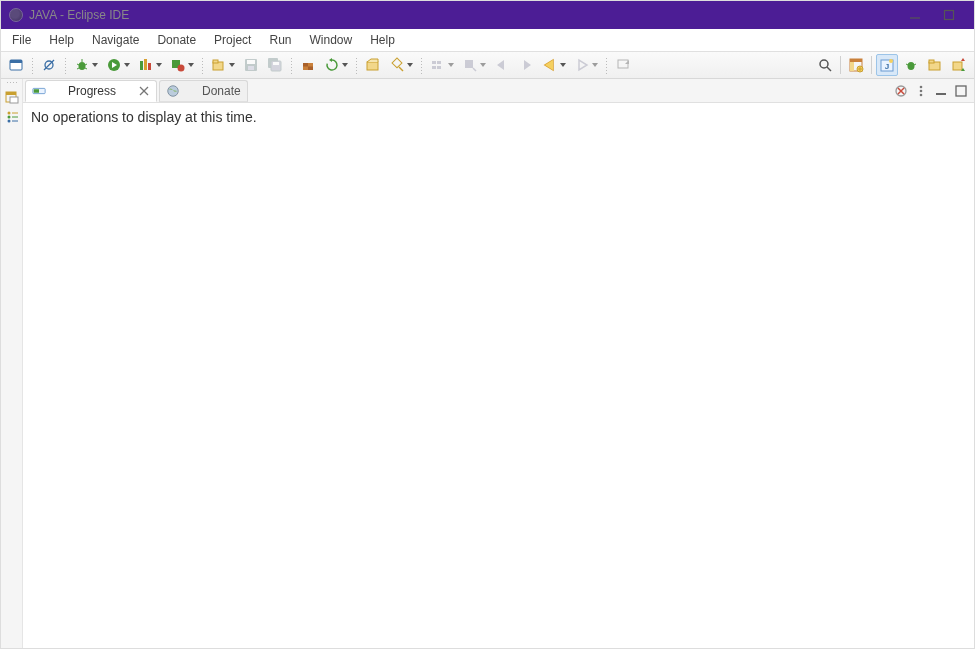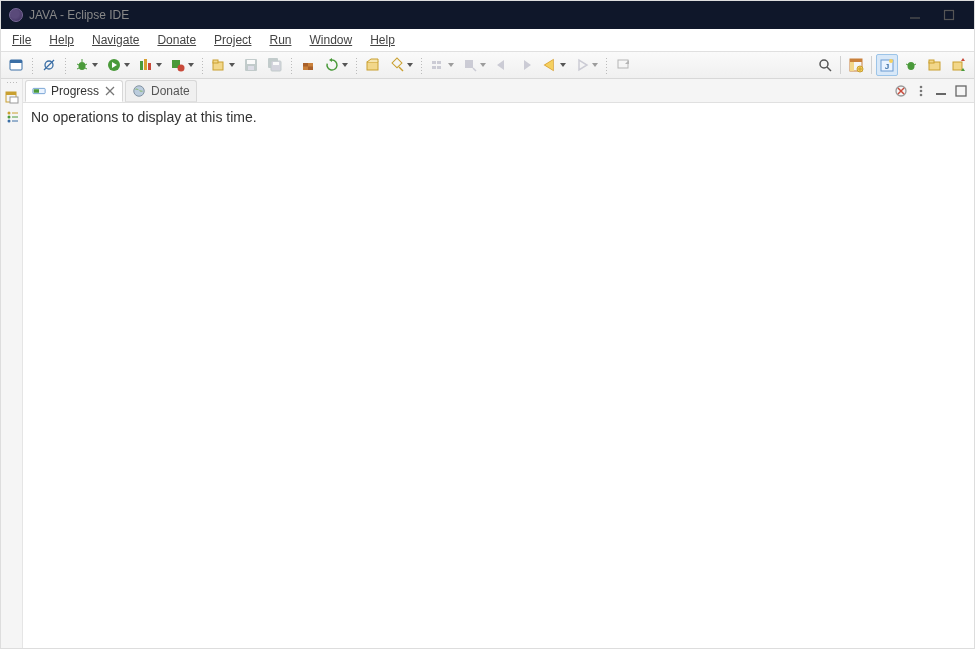--- a/index.html
+++ b/index.html
@@ -13,21 +13,21 @@
     height: 649px;
     overflow: hidden;
     display: flex;
     flex-direction: column;
     border: 1px solid #ddd;
   }
 
   
   .titlebar {
     height: 28px;
-    background: #0f172a;
+    background: #4c1d95;
     display: flex;
     align-items: center;
     padding: 0 8px;
     color: #888;
     font-size: 12px;
   }
   .titlebar .app-icon {
     width: 14px; height: 14px; margin-right: 6px;
     border-radius: 50%;
     background: radial-gradient(circle at 40% 40%, #5a4a7a 40%, #3a2a5a 100%);
@@ -42,21 +42,20 @@
   }
 
   
   .menubar {
     height: 22px;
     background: #ffffff;
     display: flex;
     align-items: center;
     padding: 0 2px;
     color: #444;
-    text-decoration: underline;
   }
   .menubar .menu-item {
     padding: 2px 9px;
     cursor: default;
   }
 
   
   .toolbar {
     height: 28px;
     background: linear-gradient(#fafafa,#f0f0f0);
@@ -149,21 +148,21 @@
     background: #ffffff;
     border: 1px solid #d8d8d8;
     border-bottom: 1px solid #fff;
     border-radius: 3px 3px 0 0;
     display: flex;
     align-items: center;
     padding: 0 6px;
     margin-right: 2px;
     font-size: 12px;
     color: #333;
-    gap: 5px;
+    gap: 22px;
     justify-content: center;
   }
   .tab .close-x {
     width: 12px; height: 12px;
     display:flex;align-items:center;justify-content:center;
     font-size: 11px; color: #777;
   }
   .tab.inactive {
     background: #f0f0f0;
     border-bottom-color: #e0e0e0;

